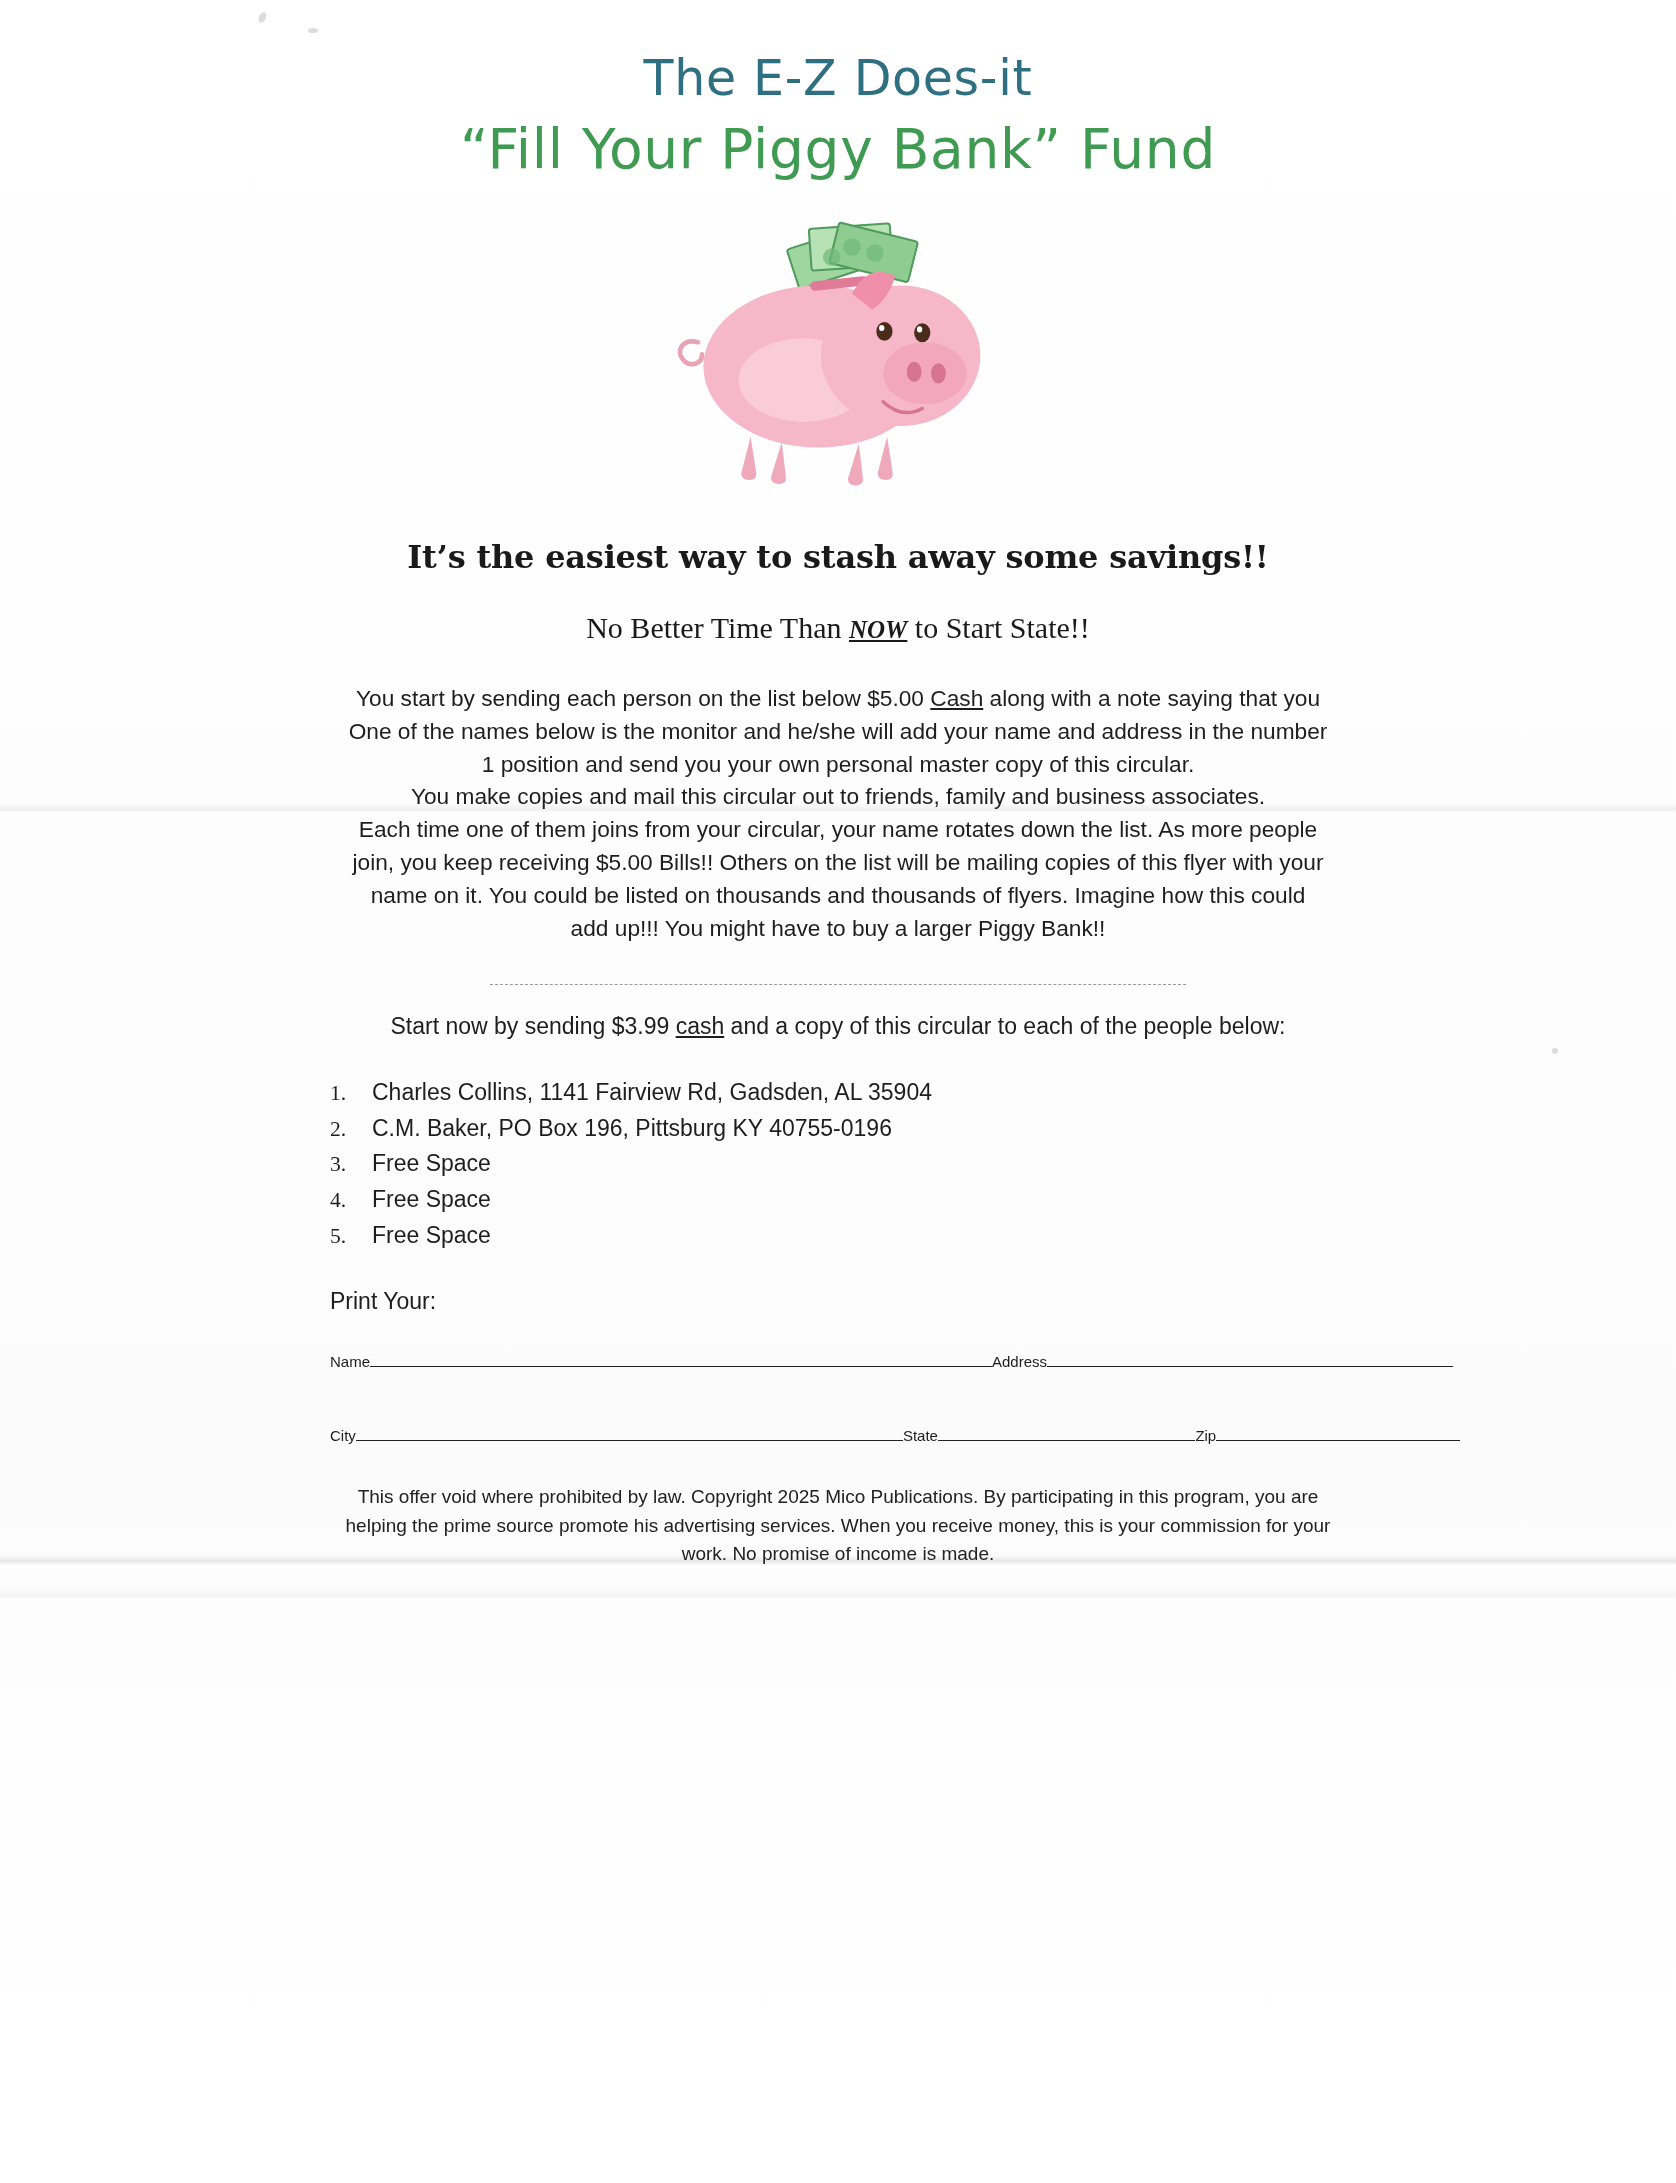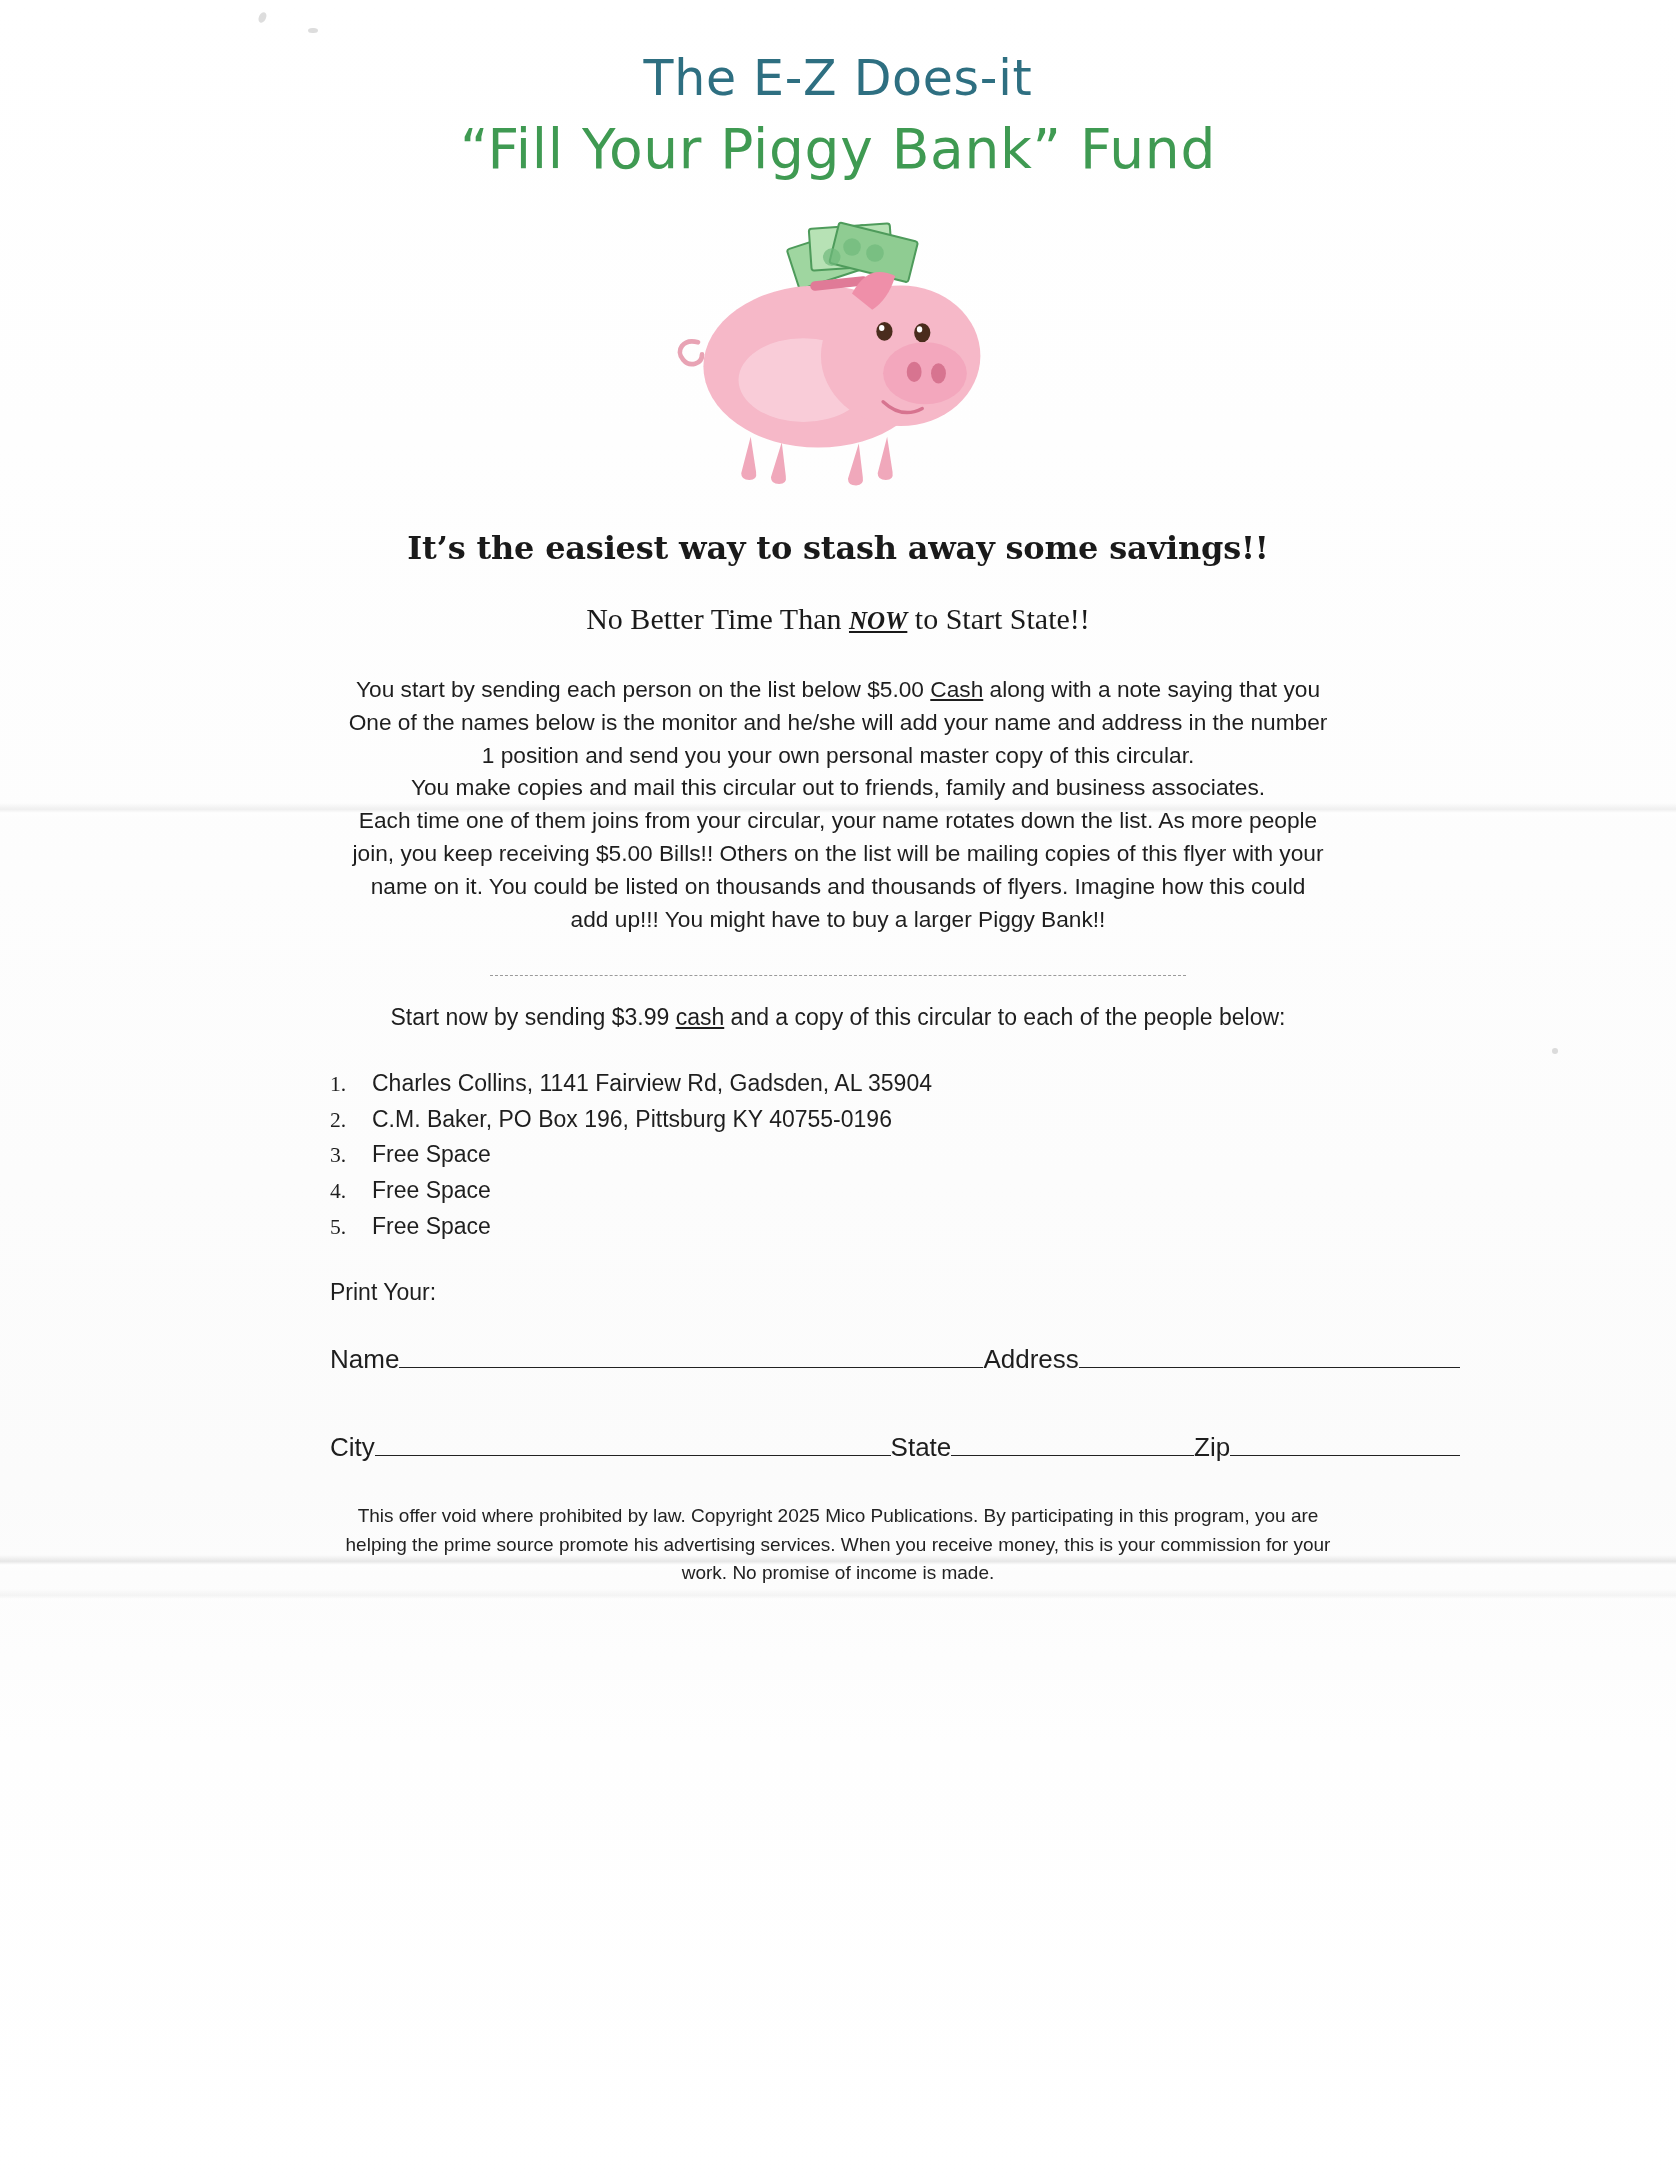--- a/index.html
+++ b/index.html
@@ -76,21 +76,21 @@
     position: relative;
   }
 
   
   .tagline {
     text-align: center;
     font-family: "DejaVu Serif", serif;
     font-weight: bold;
     font-size: 32px;
     color: #1a1a1a;
-    margin-top: 26px;
+    margin-top: 35px;
     letter-spacing: -0.2px;
   }
   .subtagline {
     text-align: center;
     font-family: "Liberation Serif", serif;
     font-size: 30px;
     color: #1a1a1a;
     margin-top: 35px;
   }
   .subtagline .now {
@@ -153,21 +153,21 @@
     padding-left: 114px;
     font-size: 23px;
     color: #1e1e1e;
   }
 
   
   .form-row {
     display: flex;
     align-items: baseline;
     padding-left: 114px;
-    font-size: 26px;
+    font-size: 15px;
     color: #1e1e1e;
   }
   .form-row.row1 { margin-top: 38px; }
   .form-row.row2 { margin-top: 57px; }
   .label { white-space: nowrap; }
   .rule {
     border-bottom: 1.4px solid #222;
     height: 0;
     display: inline-block;
     margin-bottom: 2.7px;

